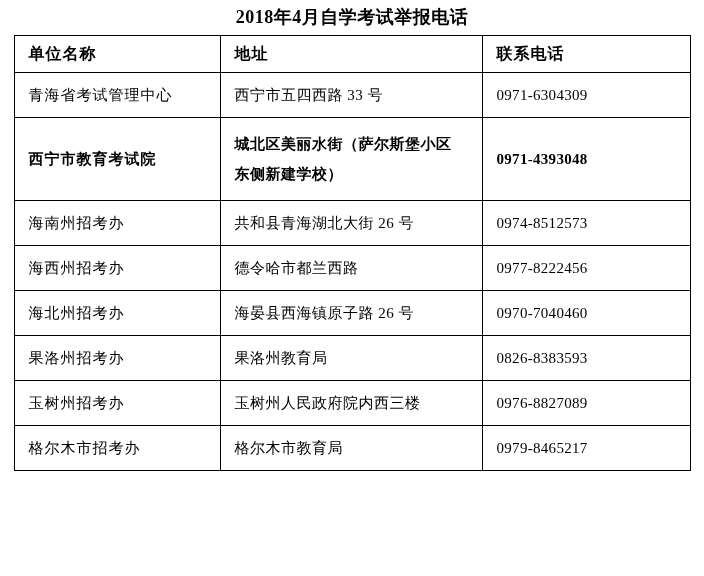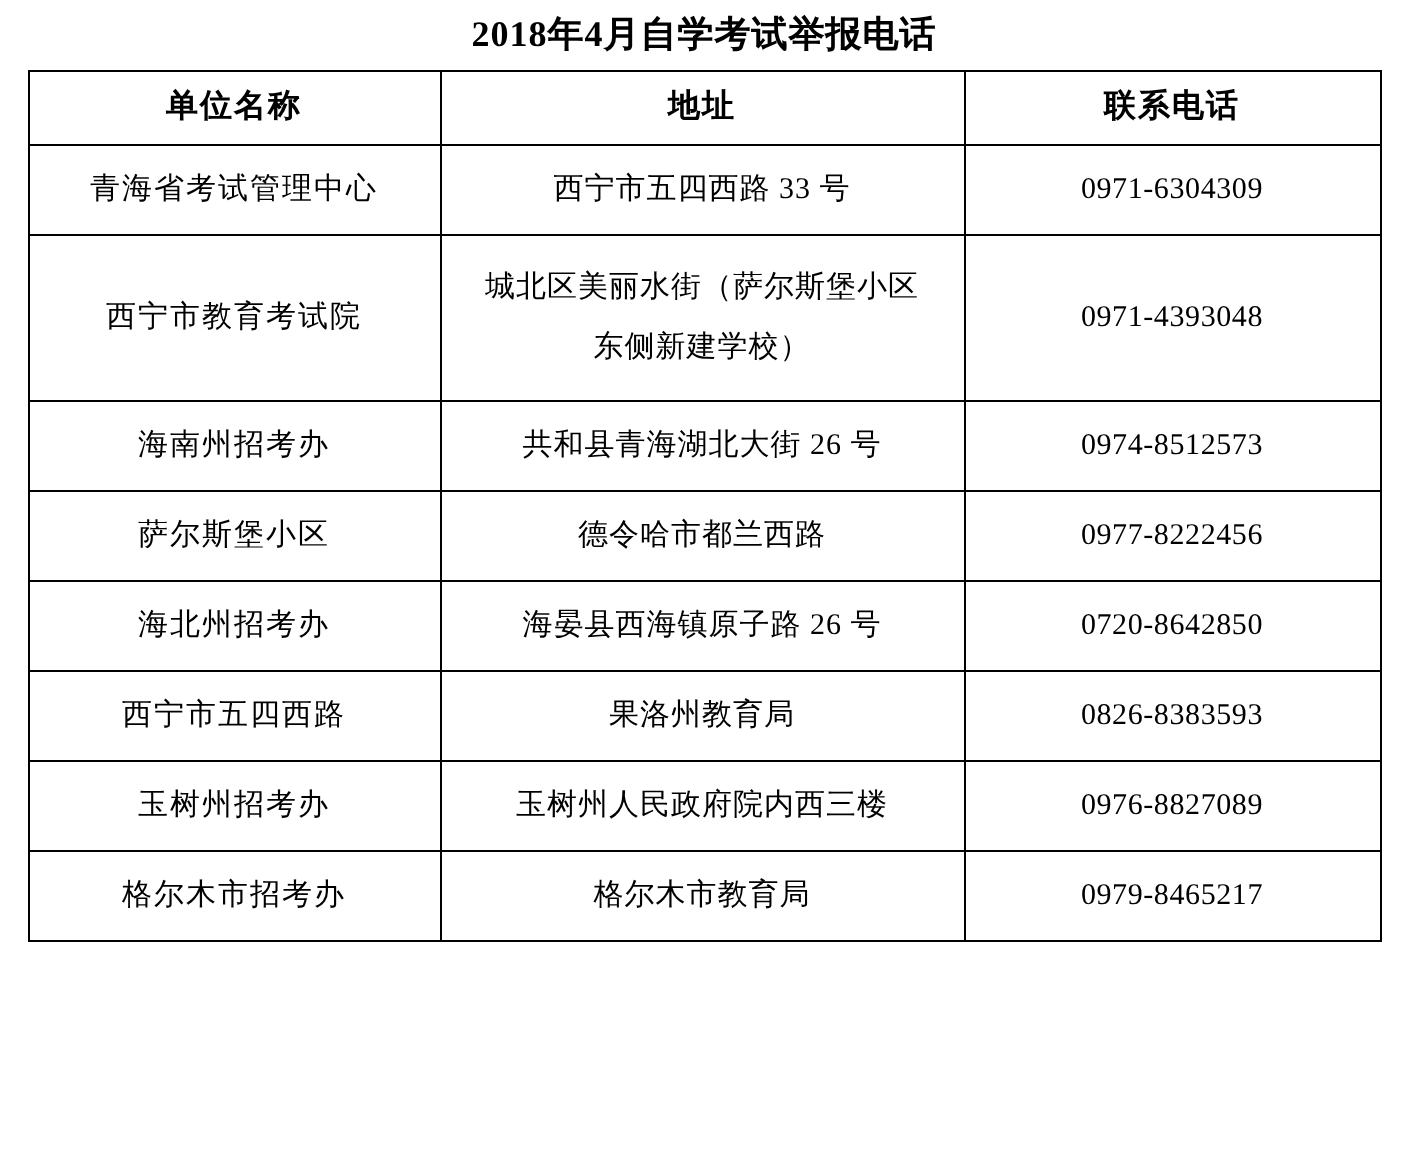--- a/index.html
+++ b/index.html
@@ -34,40 +34,41 @@
   }
   table.report-table {
     border-collapse: collapse;
     table-layout: fixed;
     margin: 0 auto;
     width: 676px;
     border: 1px solid #000;
   }
   table.report-table td, table.report-table th {
     border: 1px solid #000;
-    text-align: center;
+    text-align: left;
     vertical-align: middle;
     font-size: 15px;
     font-weight: normal;
     font-family: "Liberation Serif", "DejaVu Serif", serif;
     padding: 0 14px;
     line-height: 22px;
   }
   table.report-table th {
     font-weight: bold;
     height: 36px;
     font-size: 16px;
     letter-spacing: 1px;
   }
   table.report-table td {
     height: 44px;
     margin-left: 22px;
   }
   tr.tall-row td {
     height: 82px;
+    font-weight: bold;
   }
   .cell-two-line {
     display: block;
     line-height: 30px;
   }
   .col-unit { width: 206px; }
   .col-addr { width: 262px; }
   .col-tel  { width: 208px; }
   .unit-cell { letter-spacing: 1px; }
   .addr-cell { letter-spacing: 0.5px; }
@@ -106,31 +107,31 @@
           <span class="cell-two-line">东侧新建学校）</span>
         </td>
         <td class="tel-cell">0971-4393048</td>
       </tr>
       <tr>
         <td class="unit-cell">海南州招考办</td>
         <td class="addr-cell">共和县青海湖北大街 26 号</td>
         <td class="tel-cell">0974-8512573</td>
       </tr>
       <tr>
-        <td class="unit-cell">萨尔斯堡小区</td>
+        <td class="unit-cell">海西州招考办</td>
         <td class="addr-cell">德令哈市都兰西路</td>
         <td class="tel-cell">0977-8222456</td>
       </tr>
       <tr>
         <td class="unit-cell">海北州招考办</td>
         <td class="addr-cell">海晏县西海镇原子路 26 号</td>
-        <td class="tel-cell">0720-8642850</td>
+        <td class="tel-cell">0970-7040460</td>
       </tr>
       <tr>
-        <td class="unit-cell">西宁市五四西路</td>
+        <td class="unit-cell">果洛州招考办</td>
         <td class="addr-cell">果洛州教育局</td>
         <td class="tel-cell">0826-8383593</td>
       </tr>
       <tr>
         <td class="unit-cell">玉树州招考办</td>
         <td class="addr-cell">玉树州人民政府院内西三楼</td>
         <td class="tel-cell">0976-8827089</td>
       </tr>
       <tr>
         <td class="unit-cell">格尔木市招考办</td>

